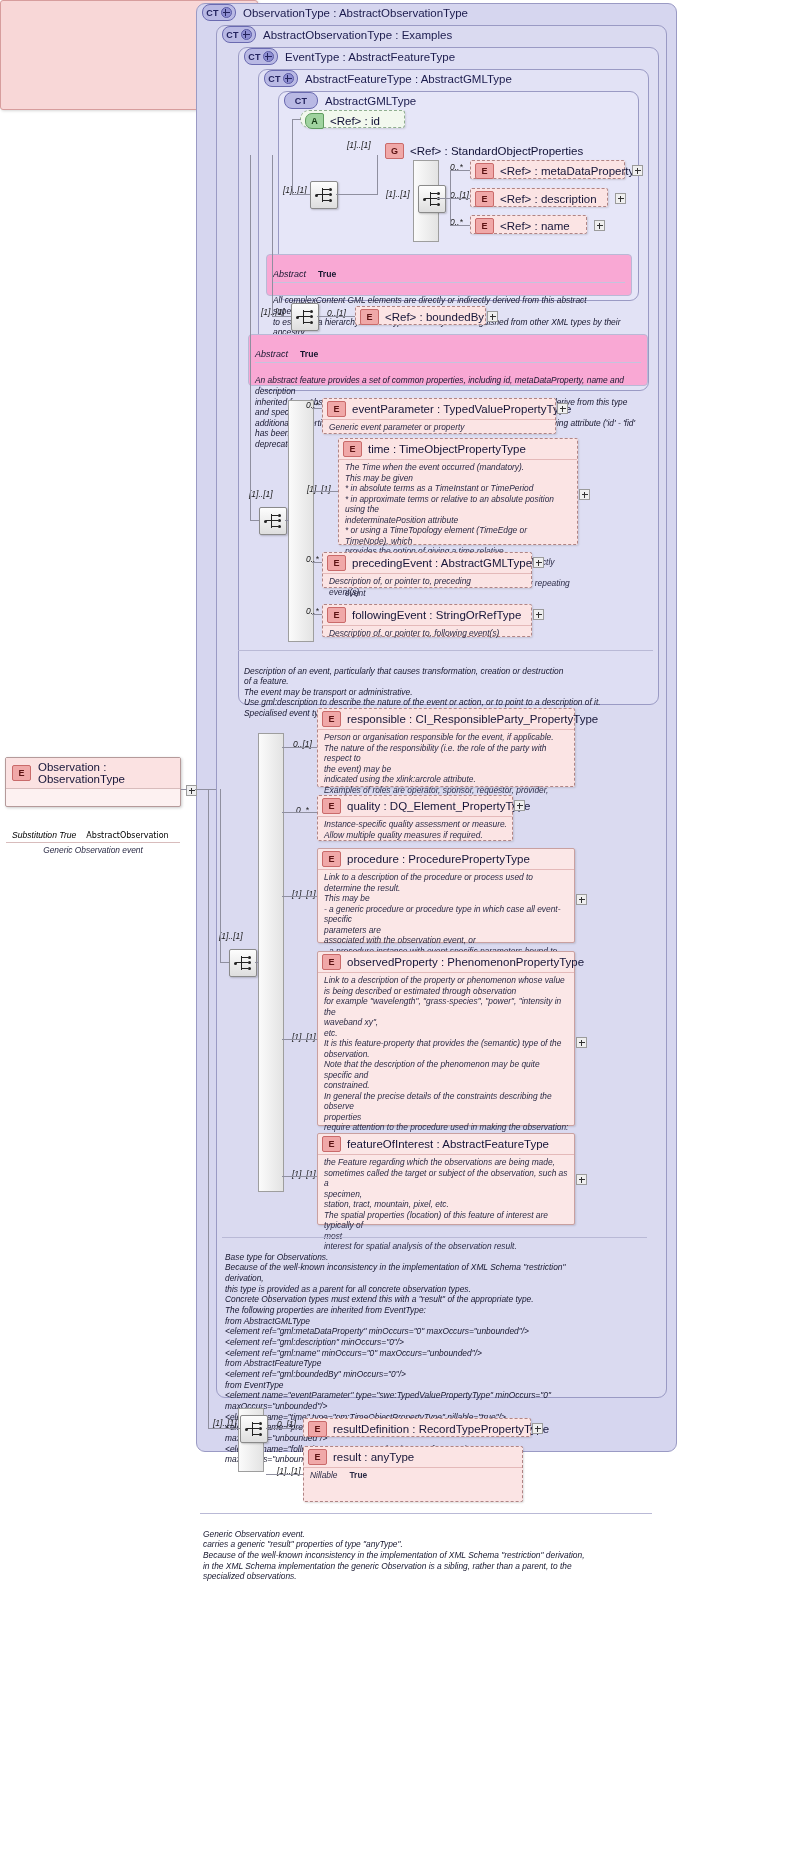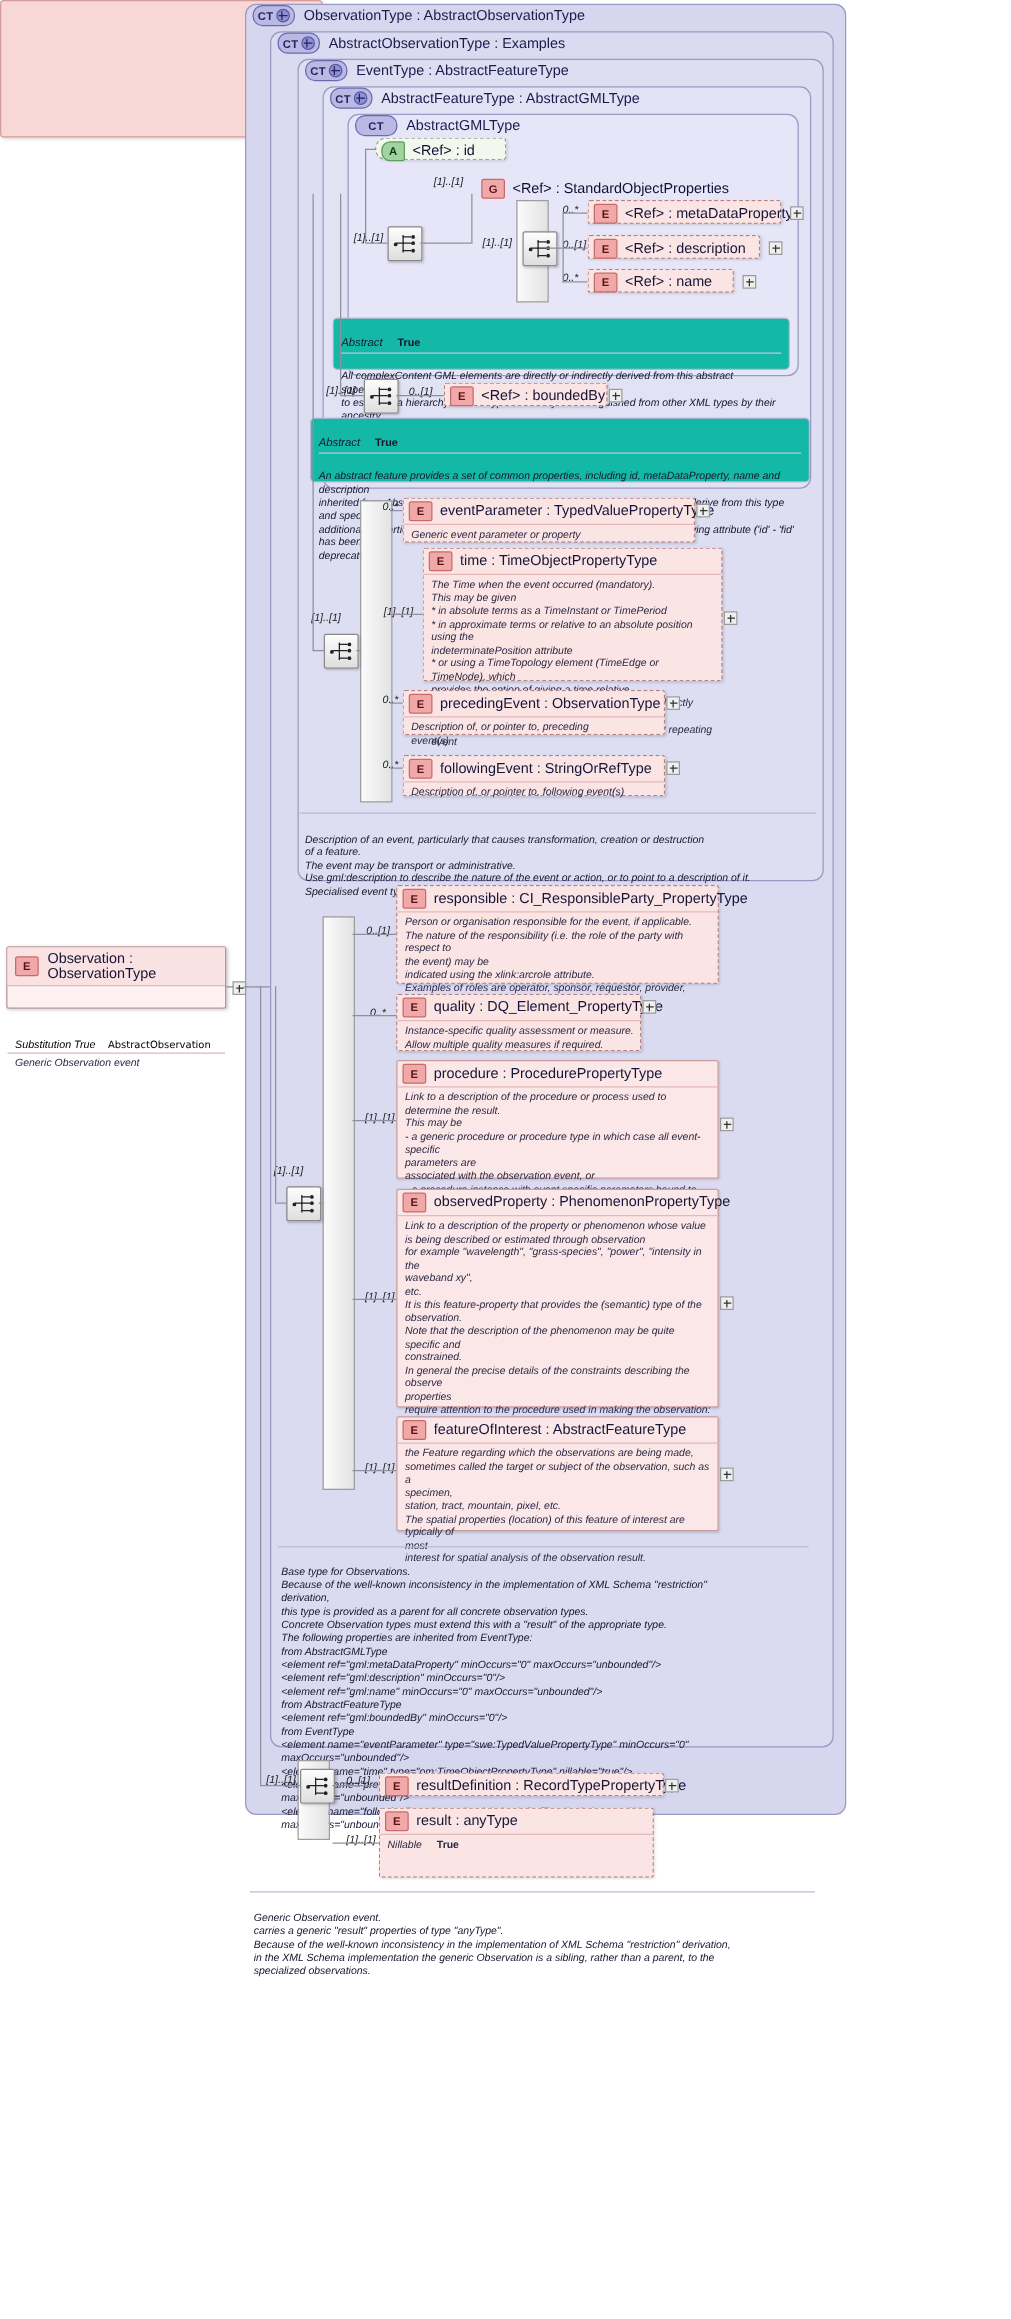--- a/index.html
+++ b/index.html
@@ -73,21 +73,21 @@
 
   
   .ln{position:absolute;background:#8f8f9f;}
   .lnh{height:1px;} .lnv{width:1px;}
 
   
   .bar{position:absolute;border:1px solid #9e9e9e;
        background:linear-gradient(90deg,#fbfbfb,#e3e3e3);}
 
   
-  .anno{position:absolute;box-sizing:border-box;background:#14b8a6;
+  .anno{position:absolute;box-sizing:border-box;background:#f9a8d4;
         border:1px solid #b9b9d6;border-radius:4px;padding:3px 6px;
         font-size:8.4px;line-height:1.26;color:#16162e;font-style:italic;
         white-space:pre-line;}
   .anno.flat{background:#e4e4f5;border-radius:0;border-left:none;border-right:none;}
   .annorow{font-style:normal;display:flex;gap:12px;align-items:baseline;
            padding-bottom:2px;margin-bottom:2px;border-bottom:1px solid #c4c4dd;}
   .annorow .k{font-style:italic;font-size:9px;}
   .annorow .v{font-size:8.6px;font-weight:bold;}
   .plain{position:absolute;font-size:8.4px;line-height:1.27;color:#16162e;
          font-style:italic;white-space:pre-line;}
@@ -96,21 +96,21 @@
   .rootbox{position:absolute;border:1px solid #b59a9a;border-radius:2px;
            background:#fdf1f1;box-shadow:1px 1px 3px rgba(0,0,0,.2);
            box-sizing:border-box;}
   .rootbox .rhead{display:flex;align-items:center;gap:7px;padding:3px 6px;
                   font-size:11.5px;color:#151538;background:#fbe2e2;}
   .rootbox .rrow{display:flex;gap:10px;padding:2px 6px;font-size:8.6px;
                  border-top:1px solid #d8bcbc;align-items:baseline;}
   .rootbox .rrow .k{font-style:italic;}
   .rootbox .rrow .v{font-family:"DejaVu Sans", sans-serif;font-size:8px;margin-top:40px;}
   .rootbox .rdoc{padding:2px 6px 3px;font-size:8.4px;font-style:italic;
-                 border-top:1px solid #d8bcbc;color:#2a2a45;}
+                 border-top:1px solid #d8bcbc;color:#2a2a45;text-align:center;}
 </style>
 </head>
 <body>
 
 <div id="root">
 
   <div class="ctbox l1" style="left:196px;top:3px;width:481px;height:1449px;"></div>
   <div class="ctbox l2" style="left:216px;top:25px;width:451px;height:1373px;"></div>
   <div class="ctbox l3" style="left:238px;top:47px;width:421px;height:658px;"></div>
   <div class="ctbox l4" style="left:258px;top:69px;width:391px;height:322px;"></div>
@@ -305,21 +305,21 @@
 to other edges or nodes, either directly (gml) or indirectly (xmml)
 * as a TimeGeometricComplex if it is a recurring or repeating event</div>
   </div>
   <div class="expand" style="left:579px;top:489px;"></div>
   <div class="card" style="left:307px;top:484px;">[1]..[1]</div>
   <div class="ln lnh" style="left:312px;top:491px;width:26px;"></div>
 
   <div class="node elem" style="left:322px;top:552px;width:210px;height:36px;">
     <div class="nhead">
         <span class="badge">E</span>
-      <span class="nm">precedingEvent : ObservationType</span>
+      <span class="nm">precedingEvent : AbstractGMLType</span>
       </div>
     <div class="doc">Description of, or pointer to, preceding
 event(s)</div>
   </div>
   <div class="expand" style="left:533px;top:557px;"></div>
   <div class="card" style="left:306px;top:554px;">0..*</div>
   <div class="ln lnh" style="left:312px;top:562px;width:10px;"></div>
 
   <div class="node elem" style="left:322px;top:604px;width:210px;height:33px;">
     <div class="nhead">

